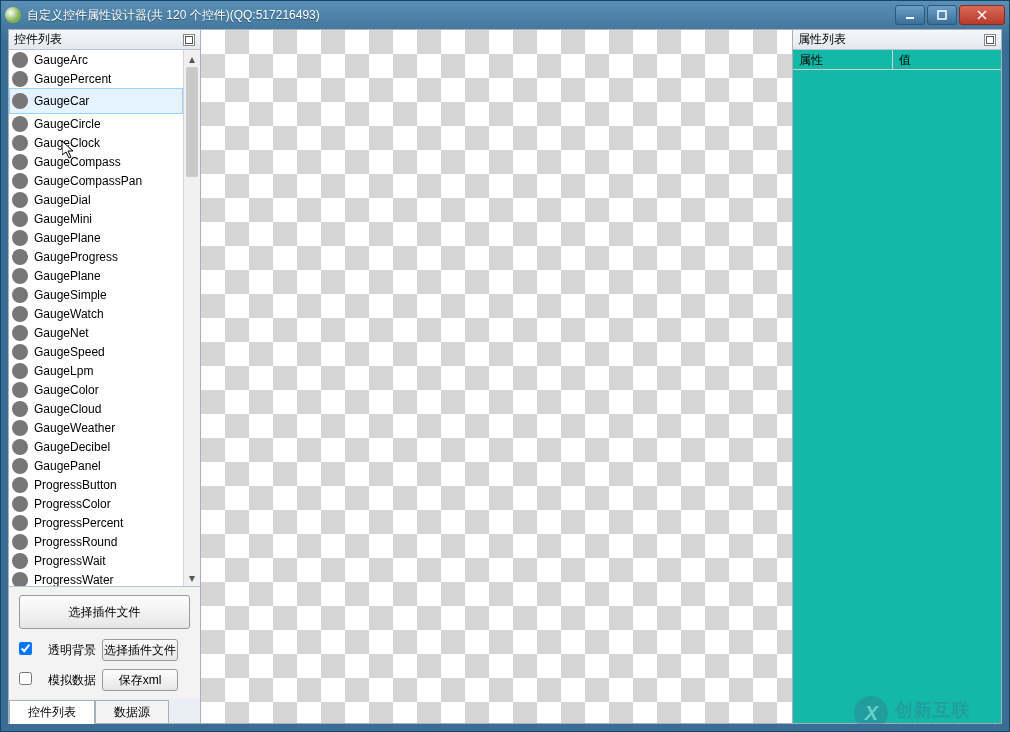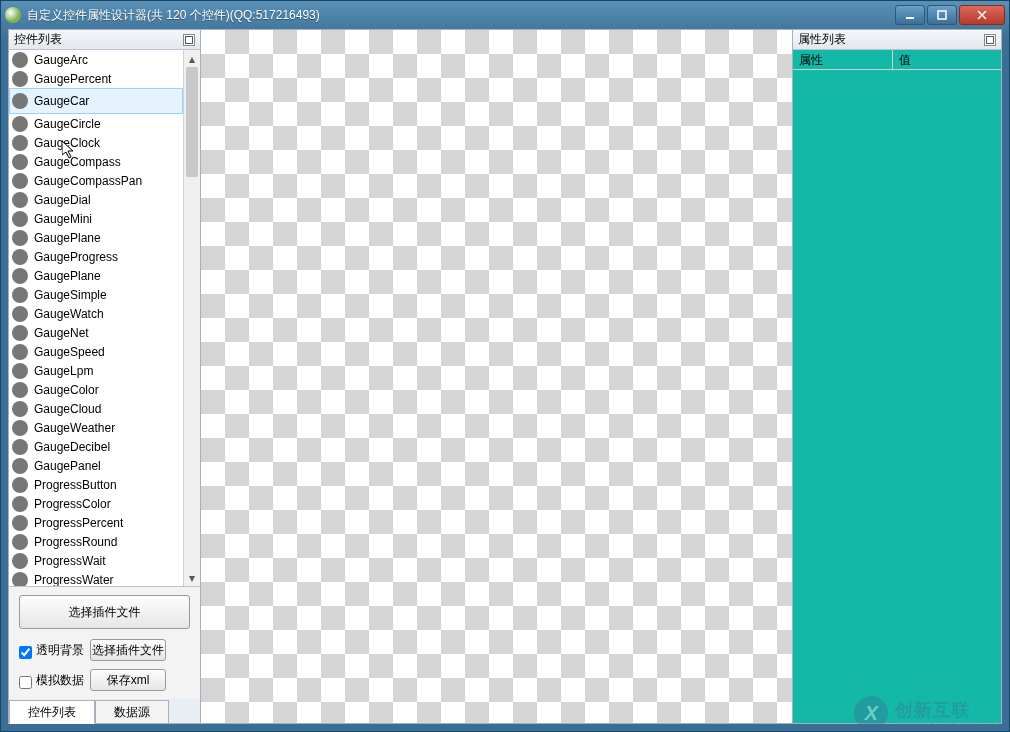--- a/index.html
+++ b/index.html
@@ -32,21 +32,21 @@
 .list-item.hover { background:#e5f3ff; border:1px solid #99d1ff; padding:12px 2px; height:23px; }
 .list-item .li-icon { width:16px; height:16px; border-radius:50%; margin-right:6px; flex-shrink:0; background:#777; }
 .list-item span { white-space:nowrap; }
 .scrollbar { position:absolute; right:0; top:0; bottom:0; width:17px; background:#f0f0f0; border-left:1px solid #d4d4d4; }
 .scroll-arrow { height:17px; background:#f0f0f0; display:flex; align-items:center; justify-content:center; color:#555; cursor:pointer; }
 .scroll-thumb { position:absolute; top:17px; left:2px; right:2px; height:110px; background:#c9c9c9; border-radius:2px; }
 
 .side-bottom { background:#f3f3f3; border-top:1px solid #b9c4d2; padding:8px 10px 0; }
 .wide-btn { display:block; width:100%; height:34px; background:linear-gradient(#fdfdfd,#e6e6e6); border:1px solid #9a9a9a; border-radius:3px; cursor:pointer; margin-bottom:10px; }
 .row { display:flex; align-items:center; gap:6px; margin-bottom:8px; }
-.row label { display:flex; align-items:flex-end; gap:4px; cursor:pointer; }
+.row label { display:flex; align-items:flex-start; gap:16px; cursor:pointer; }
 .row input[type=checkbox] { width:13px; height:13px; }
 .small-btn { flex:0 0 76px; height:22px; background:linear-gradient(#fdfdfd,#e6e6e6); border:1px solid #9a9a9a; border-radius:3px; cursor:pointer; }
 
 .tabs { display:flex; height:24px; background:#e8eef4; }
 .tab { padding:3px 18px 0; border:1px solid #a7b0bb; background:#f3f3f3; cursor:pointer; position:relative; top:1px; }
 .tab.active { background:#fff; border-bottom-color:#fff; }
 
 .canvas { flex:1; position:relative; background:#fff; border:1px solid #a7b0bb; border-left:0; border-right:0;
   background-image:
     linear-gradient(45deg,#d5d5d5 25%,transparent 25%),

